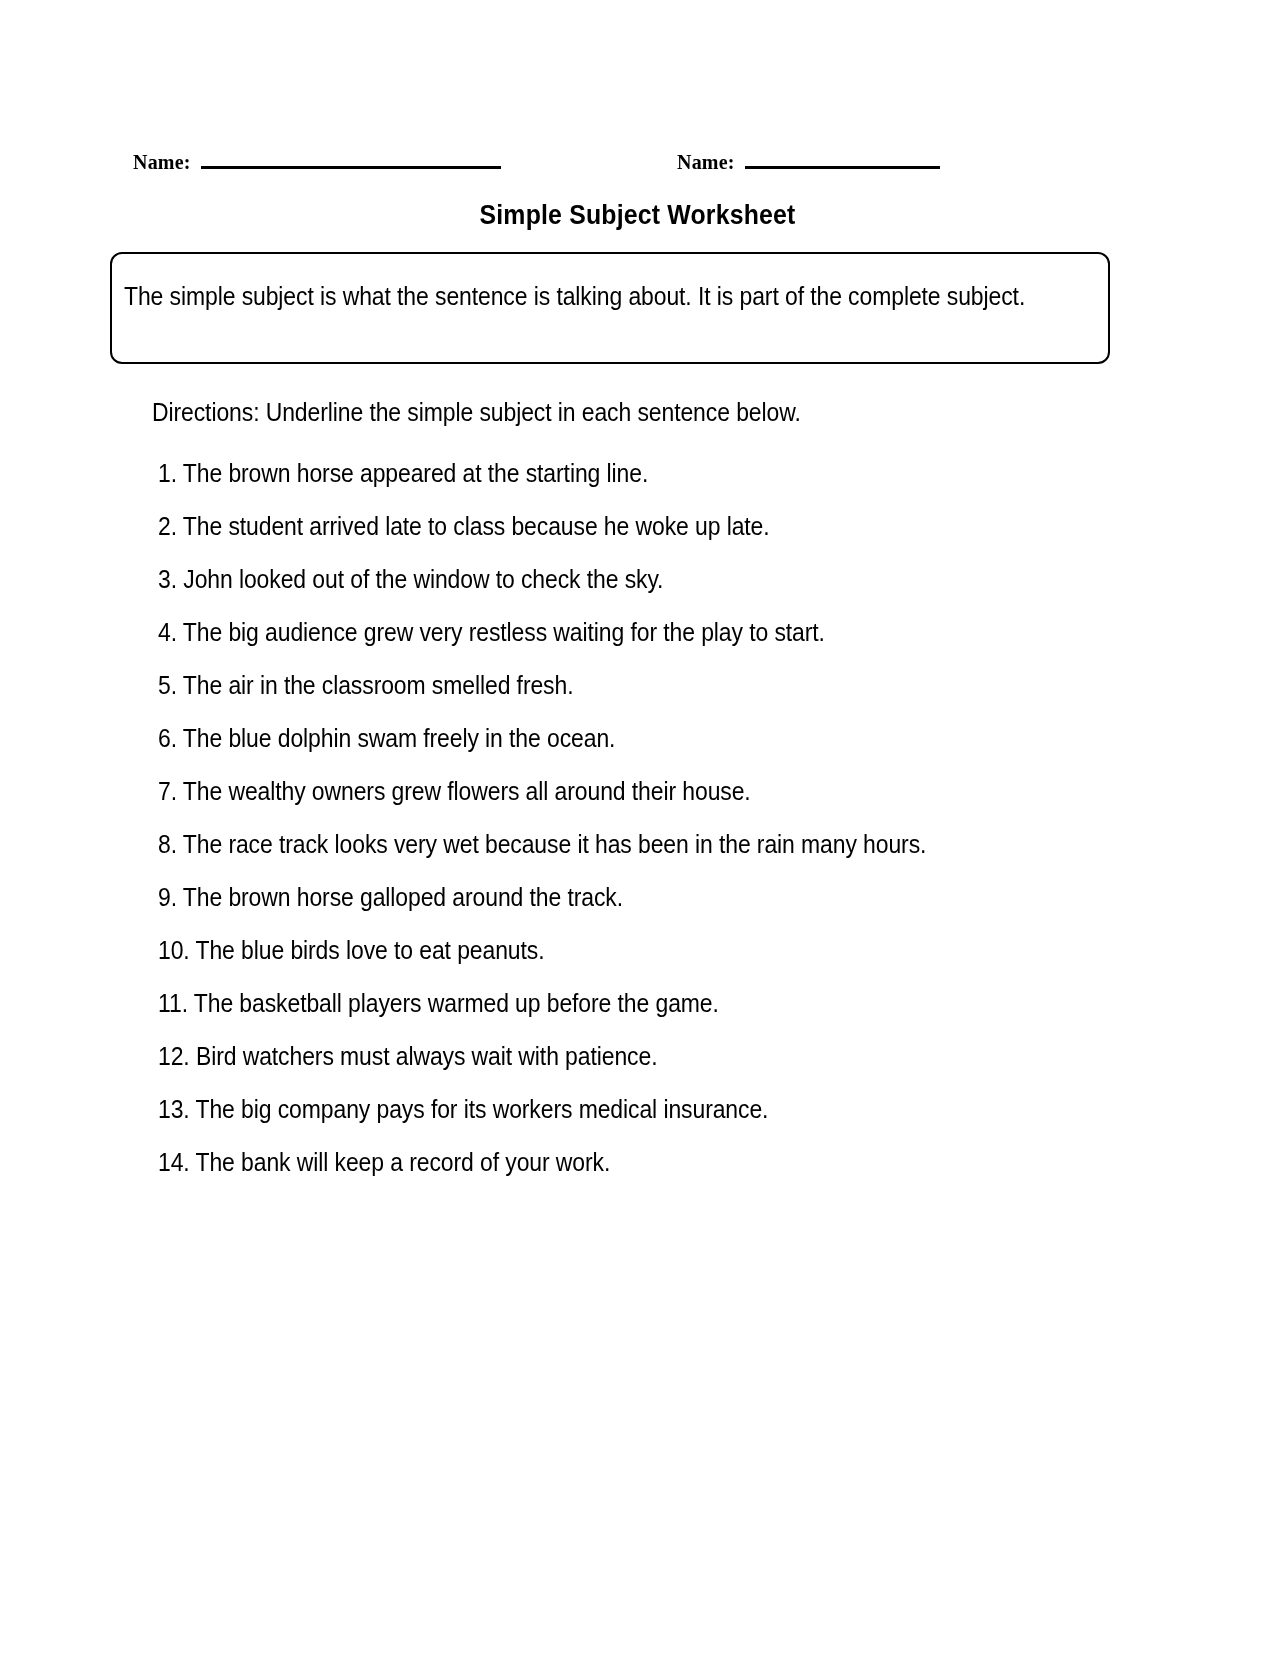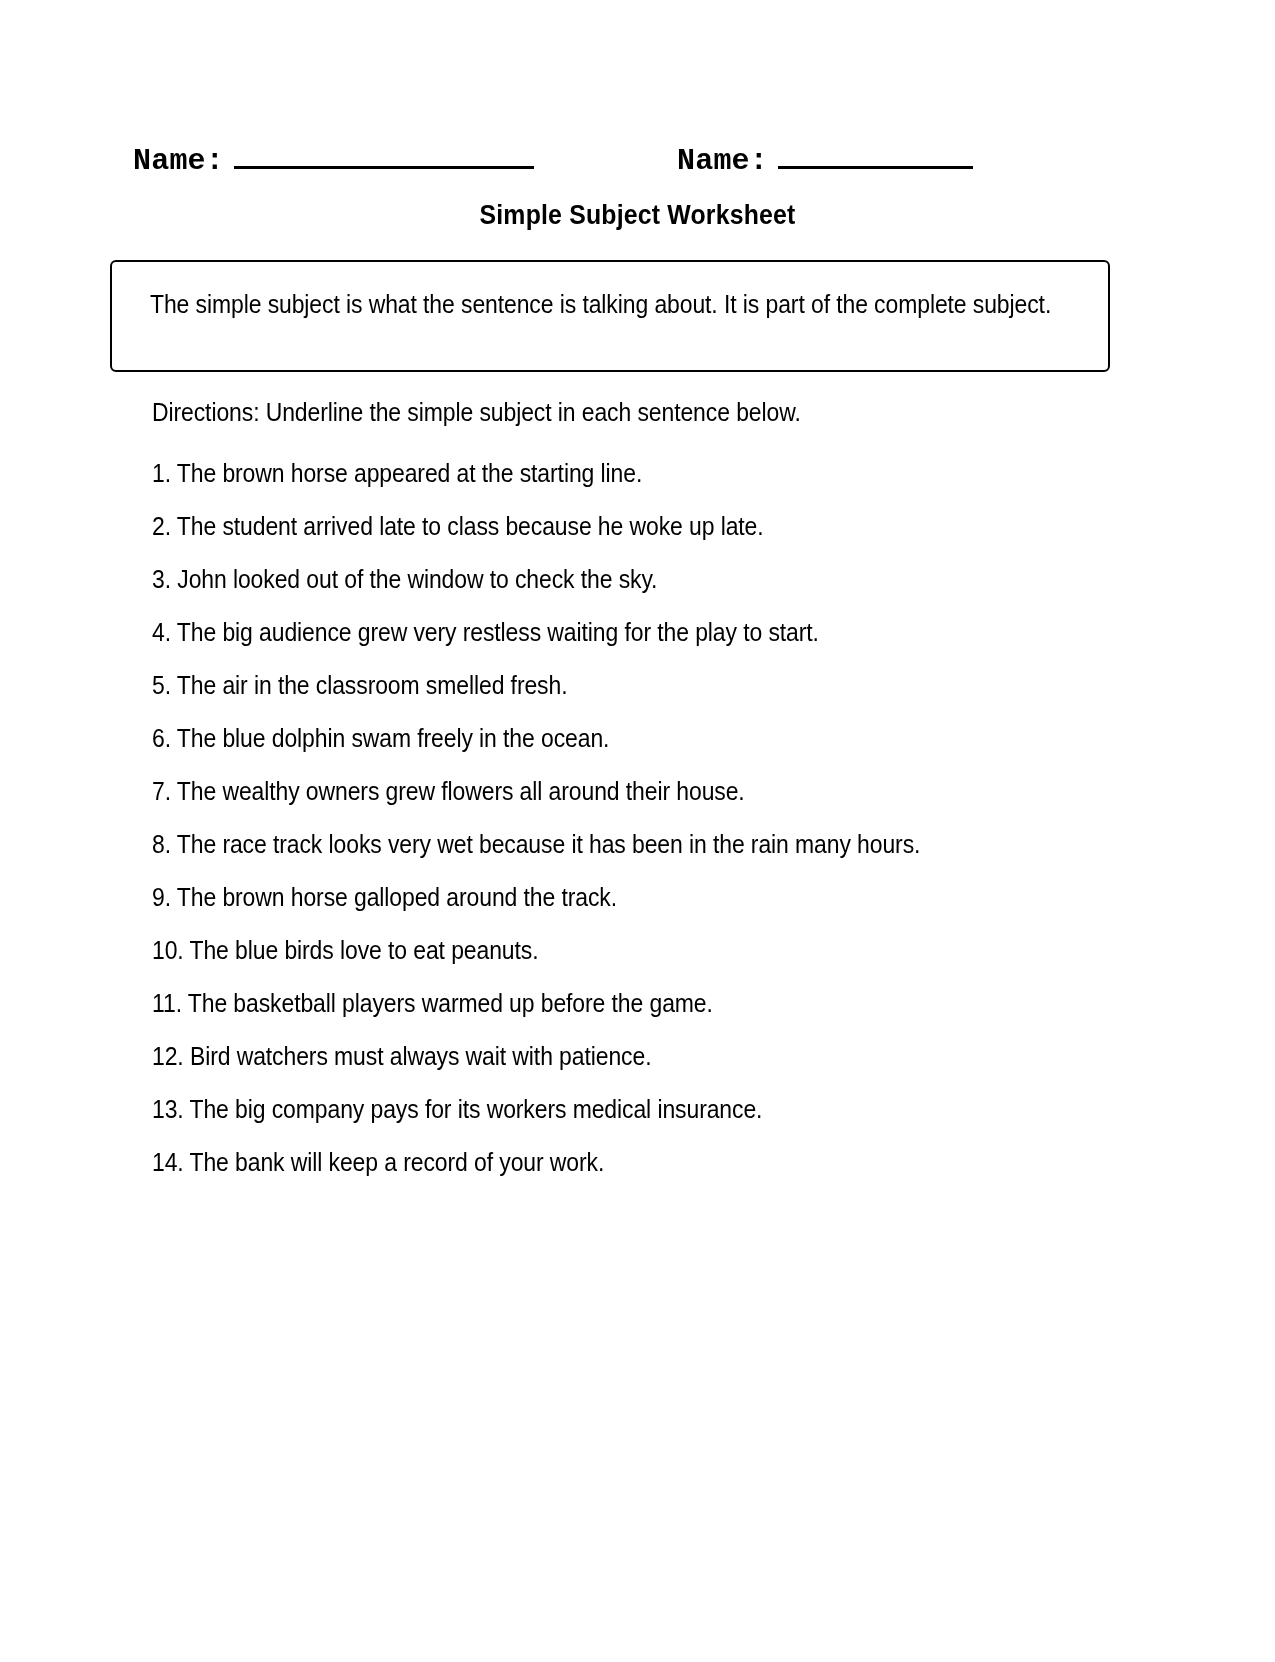--- a/index.html
+++ b/index.html
@@ -35,23 +35,23 @@
   .field {
     position: absolute;
     display: flex;
     align-items: baseline;
     white-space: nowrap;
   }
   .field-name { left: 0px; top: 0px; }
   .field-date { left: 544px; top: 0px; }
 
   .field-label {
-    font-family: Liberation Mono, monospace;
+    font-family: Liberation Serif, serif;
     font-weight: bold;
-    font-size: 30px;
+    font-size: 20px;
     letter-spacing: 0.2px;
   }
   .blank {
     display: inline-block;
     border-bottom: 3px solid #000;
     height: 26px;
     margin-left: 10px;
   }
   .blank-name { width: 300px; }
   .blank-date { width: 195px; }
@@ -68,27 +68,27 @@
     font-size: 27px;
     font-stretch: condensed;
     transform: scaleX(0.92);
     letter-spacing: 0.2px;
   }
 
   
   .info-box {
     position: absolute;
     left: 110px;
-    top: 260px;
+    top: 252px;
     width: 1000px;
     height: 112px;
     border: 2.5px solid #000;
-    border-radius: 6px;
+    border-radius: 12px;
     box-sizing: border-box;
-    padding: 20px 26px 0 38px;
+    padding: 20px 26px 0 12px;
   }
   .info-text {
     font-family: "Liberation Sans Narrow", "Liberation Sans", sans-serif;
     font-size: 25.5px;
     line-height: 44px;
     transform: scaleX(0.9);
     transform-origin: left top;
     width: 111%;
     letter-spacing: -0.1px;
   }
@@ -121,21 +121,21 @@
   }
   .answer-line {
     font-style: italic;
   }
   .answer-line u {
     text-decoration: underline;
     text-underline-offset: 2px;
   }
   .q-list {
     list-style: none;
-    margin: 0;
+    margin: 6px;
     padding: 0;
   }
   .q-item {
     margin-bottom: 24px;
   }
   .q-item:last-child { margin-bottom: 0; }
 </style>
 </head>
 <body>
 

